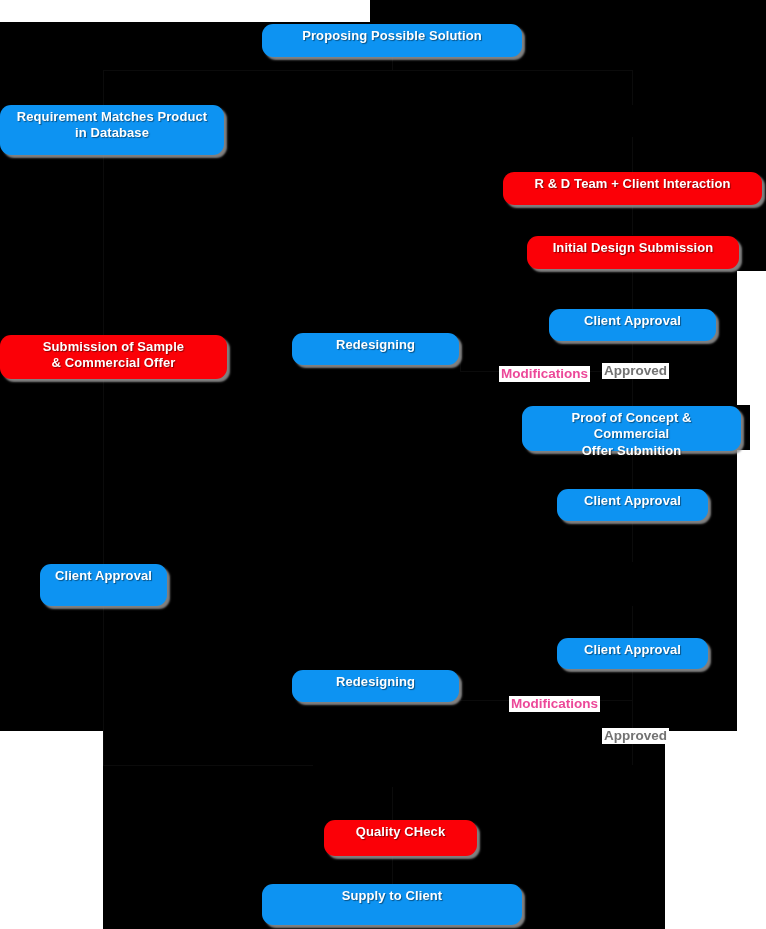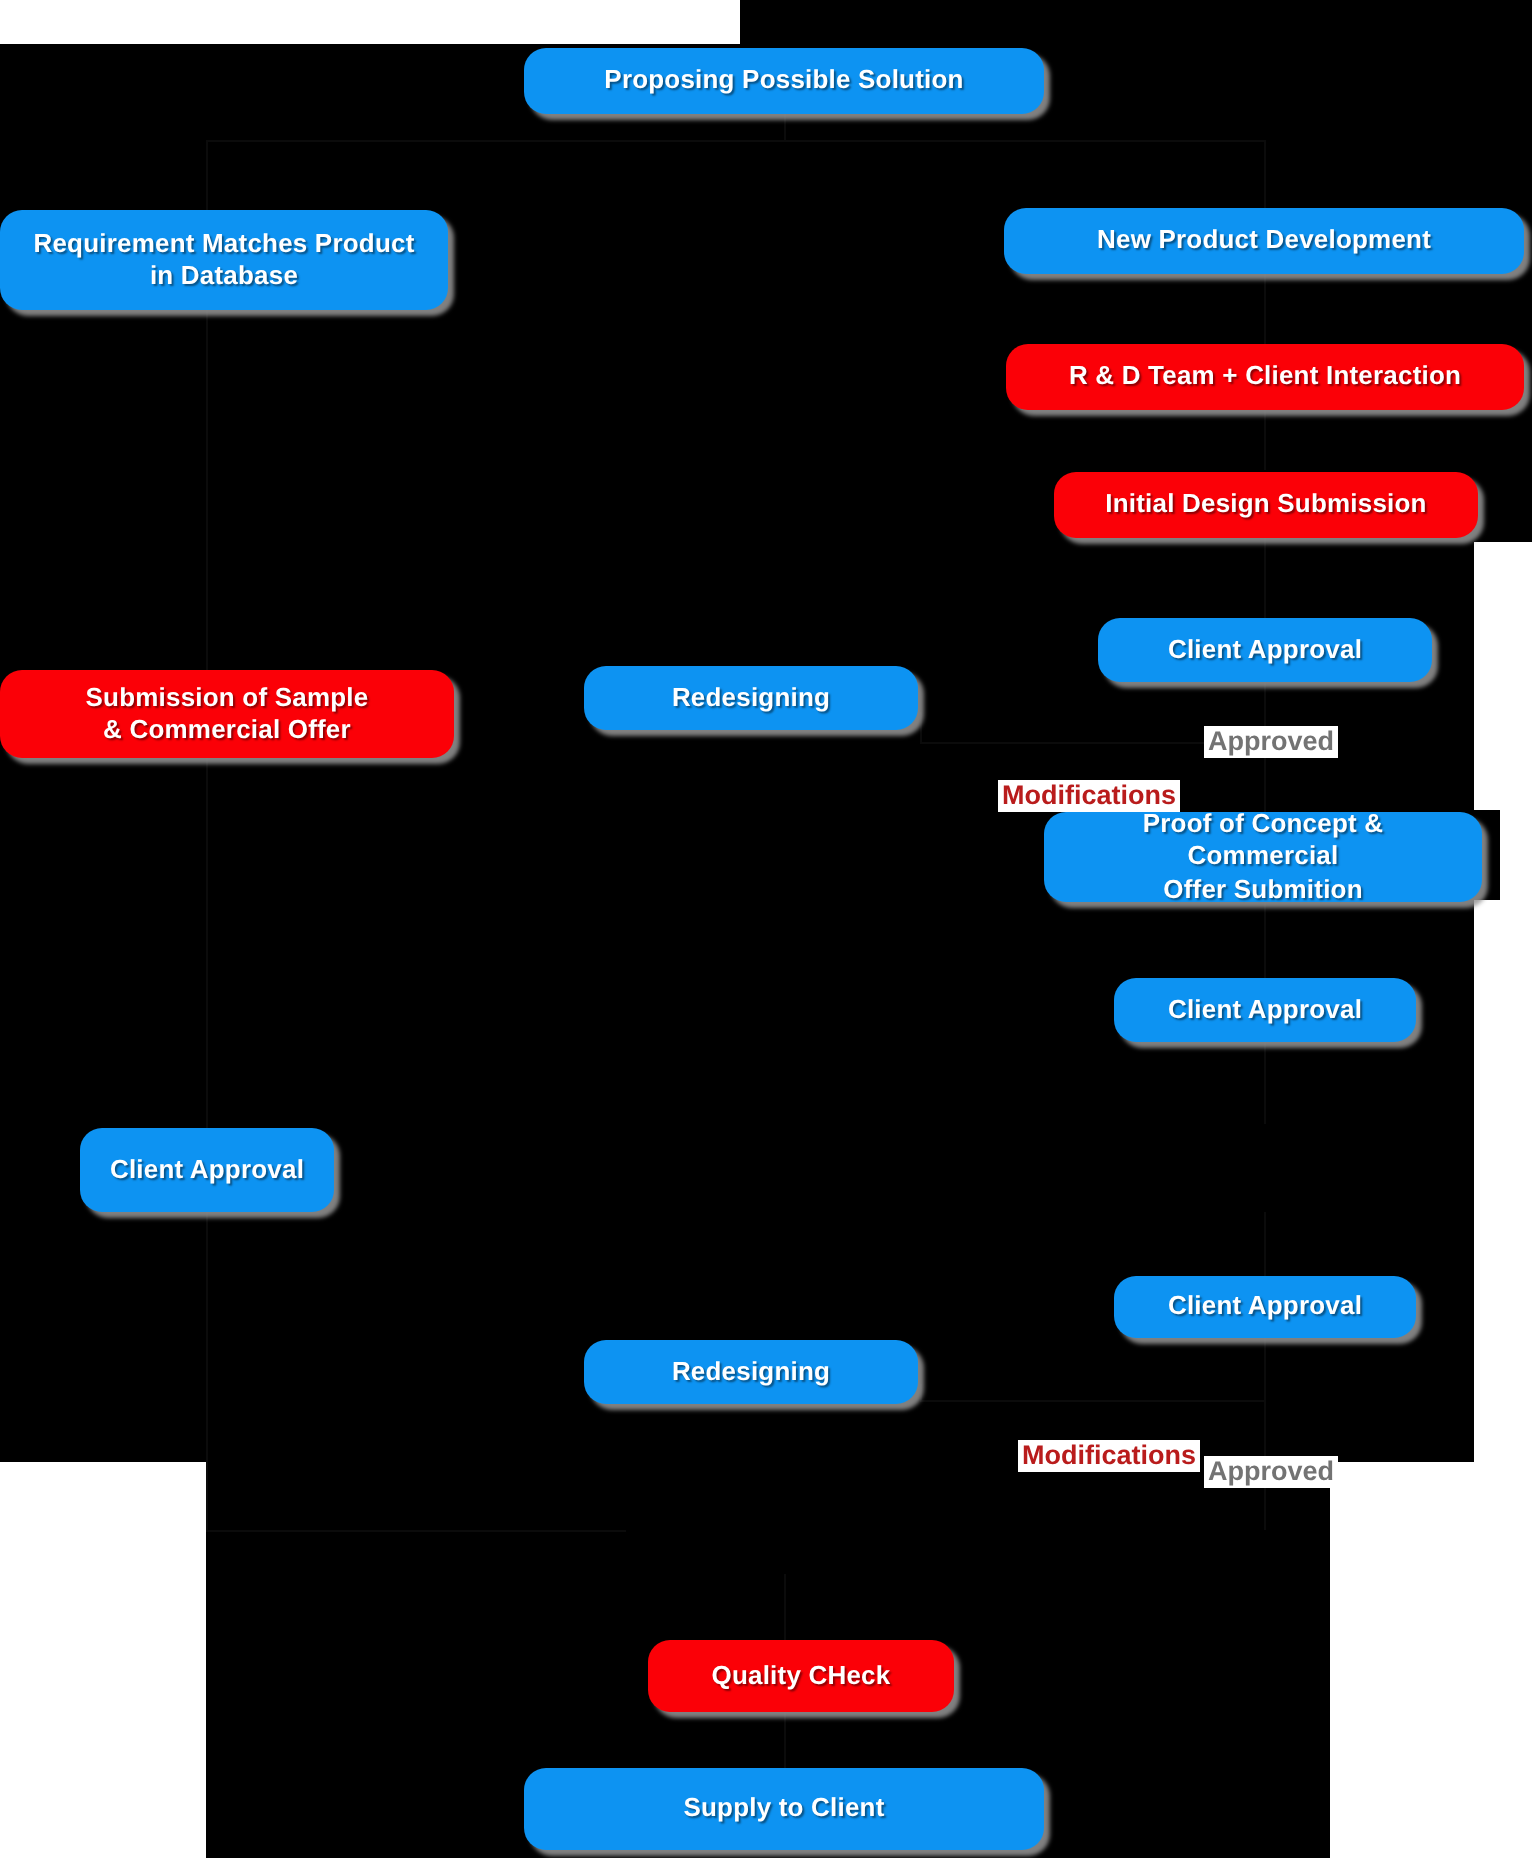--- a/index.html
+++ b/index.html
@@ -18,21 +18,20 @@
   
   .bg {
     position: absolute;
     background: #000000;
   }
   
   .node {
     position: absolute;
     box-sizing: border-box;
     display: flex;
-    align-items: center;
     justify-content: center;
     text-align: center;
     border-radius: 11px;
     color: #ffffff;
     font-weight: bold;
     font-size: 13px;
     line-height: 1.25;
     letter-spacing: 0.1px;
     padding: 4px 10px;
     box-shadow: 3px 3px 2px rgba(150,150,150,0.85);
@@ -44,21 +43,21 @@
   
   .edge-label {
     position: absolute;
     background: #ffffff;
     font-weight: bold;
     font-size: 13.5px;
     line-height: 1.05;
     padding: 1px 2px;
     white-space: nowrap;
   }
-  .edge-label.mod { color: #b91c1c; margin-top: 24px; }
+  .edge-label.mod { color: #ec4899; }
   .edge-label.app { color: #737373; }
 
   
   .conn {
     position: absolute;
     background: #0b0b0b;
   }
   .conn-v { width: 1px; }
   .conn-h { height: 1px; }
 </style>
@@ -106,23 +105,20 @@
     <span>Proposing Possible Solution</span>
   </div>
 
   <div class="node blue" style="left:0px; top:105px; width:224px; height:50px;">
     <span>
       <span>Requirement Matches Product</span><br>
       <span>in Database</span>
     </span>
   </div>
 
-  <div class="node blue" style="left:502px; top:104px; width:260px; height:33px;">
-    <span>New Product Development</span>
-  </div>
 
   <div class="node red" style="left:503px; top:172px; width:259px; height:33px;">
     <span>R &amp; D Team + Client Interaction</span>
   </div>
 
   <div class="node red" style="left:527px; top:236px; width:212px; height:33px;">
     <span>Initial Design Submission</span>
   </div>
 
   <div class="node blue" style="left:549px; top:309px; width:167px; height:32px;">

